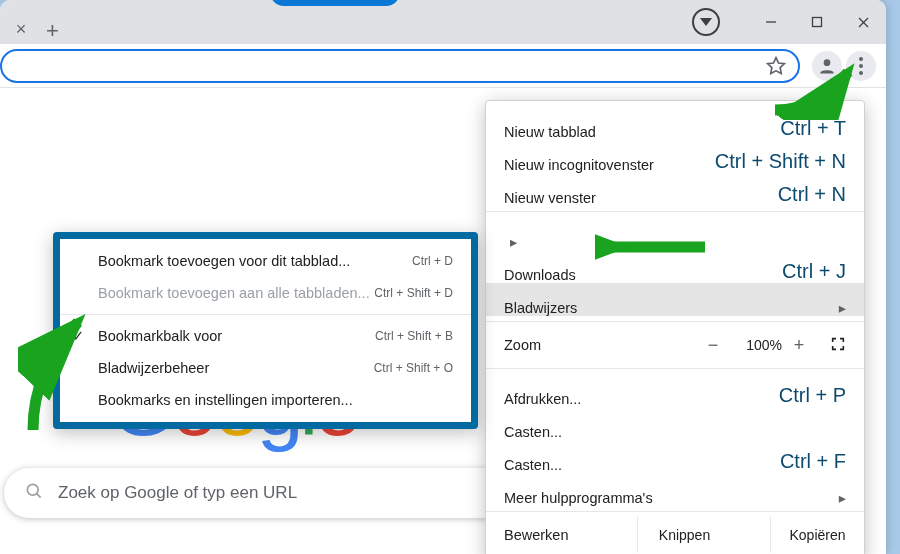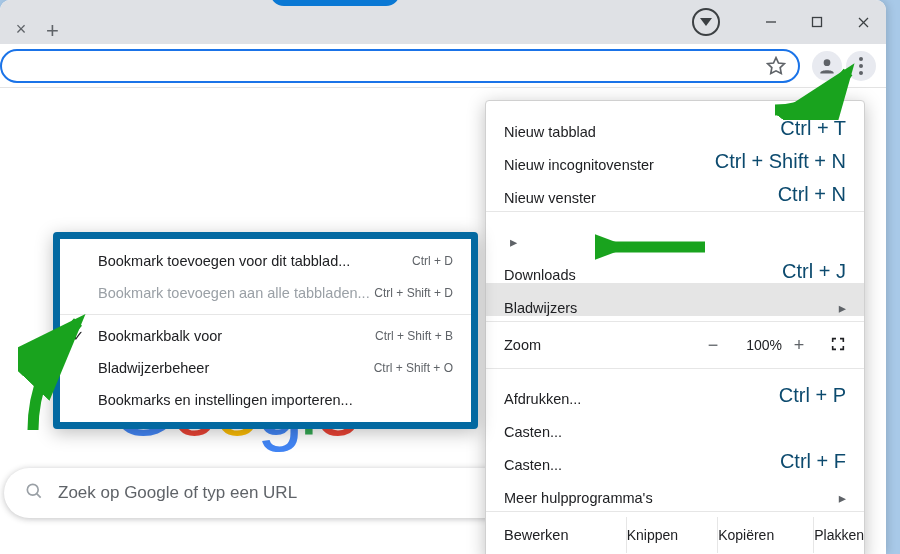--- a/index.html
+++ b/index.html
@@ -190,21 +190,20 @@
   </div>
   <div class="mi">
     <span class="lbl">Meer hulpprogramma's</span>
     <span class="arr">▸</span>
   </div>
   <div class="sep"></div>
   <div class="edit-row">
     <span class="lbl">Bewerken</span>
     <span class="edit-cell">Knippen</span>
     <span class="edit-cell">Kopiëren</span>
-    <span class="edit-cell">Plakken</span>
   </div>
 
 </div>
 
 <div class="submenu">
   <div class="smi">
     <span class="lbl">Bookmark toevoegen voor dit tabblad...</span>
     <span class="sc">Ctrl + D</span>
   </div>
   <div class="smi disabled">

